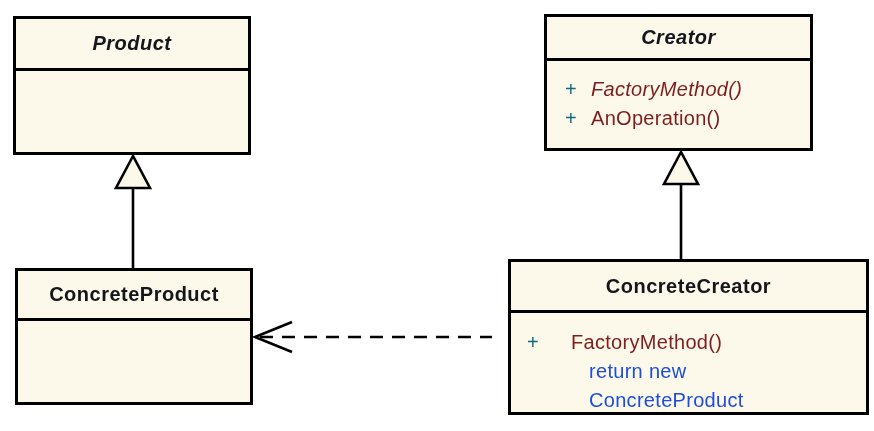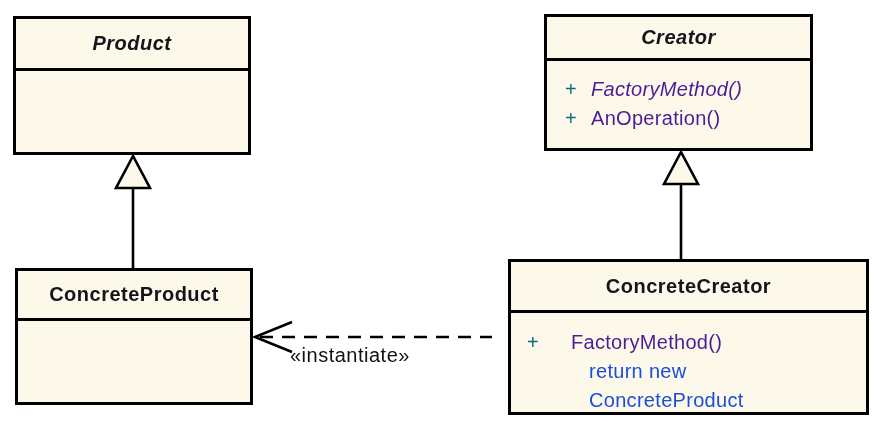--- a/index.html
+++ b/index.html
@@ -45,21 +45,21 @@
     font-size: 20px;
     color: #116b7c;
   }
   .member-row {
     display: flex;
     align-items: baseline;
     line-height: 29px;
     white-space: nowrap;
   }
   .vis { flex: none; color: #116b7c; }
-  .member-label { color: #4c1d95; letter-spacing: 0.3px; }
+  .member-label { color: #7f1d1d; letter-spacing: 0.3px; }
   .member-label.italic { font-style: italic; }
   #creator-body { padding: 14px 0 0 18px; }
   #creator-body .vis { width: 26px; }
   #concrete-creator-body { padding: 15px 0 0 16px; }
   #concrete-creator-body .vis { width: 44px; }
   .code-line {
     color: #1d4ed8;
     line-height: 29px;
     margin-left: 62px;
     letter-spacing: 0.3px;
@@ -121,15 +121,14 @@
     <div class="class-body" id="concrete-creator-body">
       <div class="member-row">
         <span class="vis">+</span>
         <span class="member-label">FactoryMethod()</span>
       </div>
       <div class="code-line">return new</div>
       <div class="code-line">ConcreteProduct</div>
     </div>
   </div>
 
-  <div class="edge-label">«instantiate»</div>
 
 </div>
 
 </body></html>

